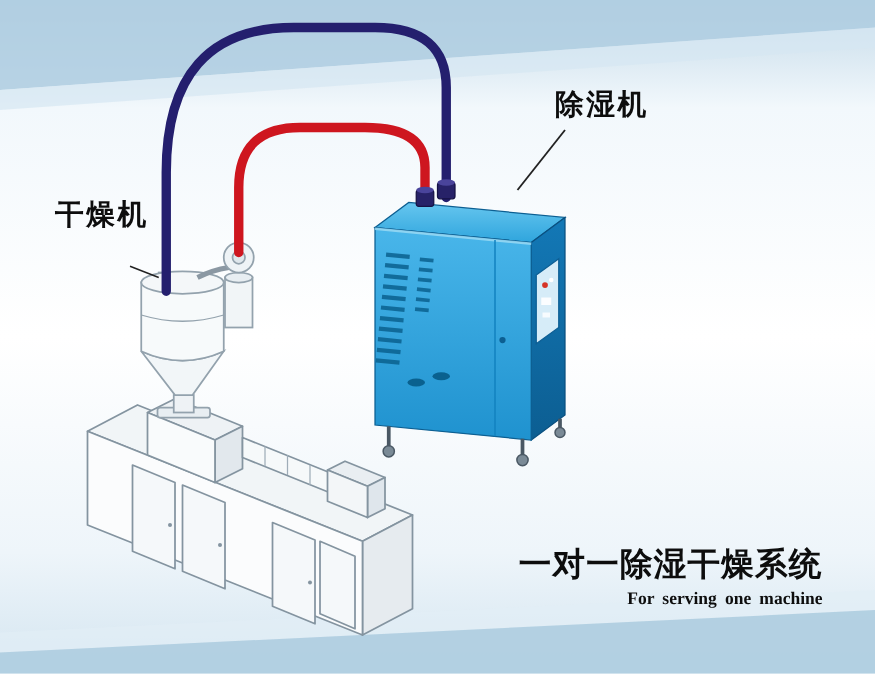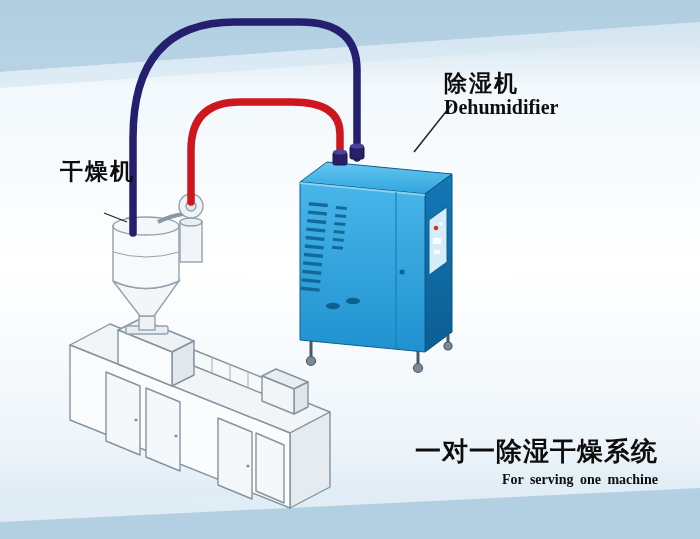--- a/index.html
+++ b/index.html
@@ -7,21 +7,21 @@
     position:relative;
     width:700px;height:539px;
     overflow:hidden;
     background:linear-gradient(180deg,#c2d9e8 0%,#f2f8fc 16%,#ffffff 50%,#eef5fa 82%,#d4e5f0 100%);
     font-family:"Liberation Sans",sans-serif;
   }
   .stage svg{position:absolute;left:0;top:0;}
   .label{position:absolute;color:#0d0d0d;line-height:1.15;}
   .label .cn{display:block;font-family:"Liberation Sans",sans-serif;font-weight:bold;font-size:23px;letter-spacing:2px;}
   .label .en{display:block;font-family:"Liberation Serif",serif;font-weight:bold;font-size:20px;}
-  .label-hopper{left:60px;top:158px;text-align:left;}
+  .label-hopper{left:44px;top:158px;text-align:left;}
   .label-dehumidifier{left:444px;top:70px;width:118px;}
   .caption{position:absolute;left:376px;top:434px;width:282px;text-align:right;color:#0d0d0d;}
   .caption .cn{display:block;font-family:"Liberation Sans",sans-serif;font-weight:bold;font-size:26px;letter-spacing:1px;}
   .caption .en{display:block;font-family:"Liberation Serif",serif;font-weight:bold;font-size:14px;margin-top:3px;word-spacing:3px;}
 </style>
 </head>
 <body>
 
 <div class="stage">
 
@@ -169,21 +169,20 @@
       <line x1="104" y1="213" x2="127" y2="222" stroke-width="1.2" stroke="#222222"></line>
     </g>
   </svg>
 
   <div class="label label-hopper">
     <span class="cn">干燥机</span>
   </div>
 
   <div class="label label-dehumidifier">
     <span class="cn">除湿机</span>
-    <span class="en">Dehumidifier</span>
   </div>
 
   <div class="caption">
     <span class="cn">一对一除湿干燥系统</span>
     <span class="en">For serving one machine</span>
   </div>
 
 </div>
 
 </body></html>

